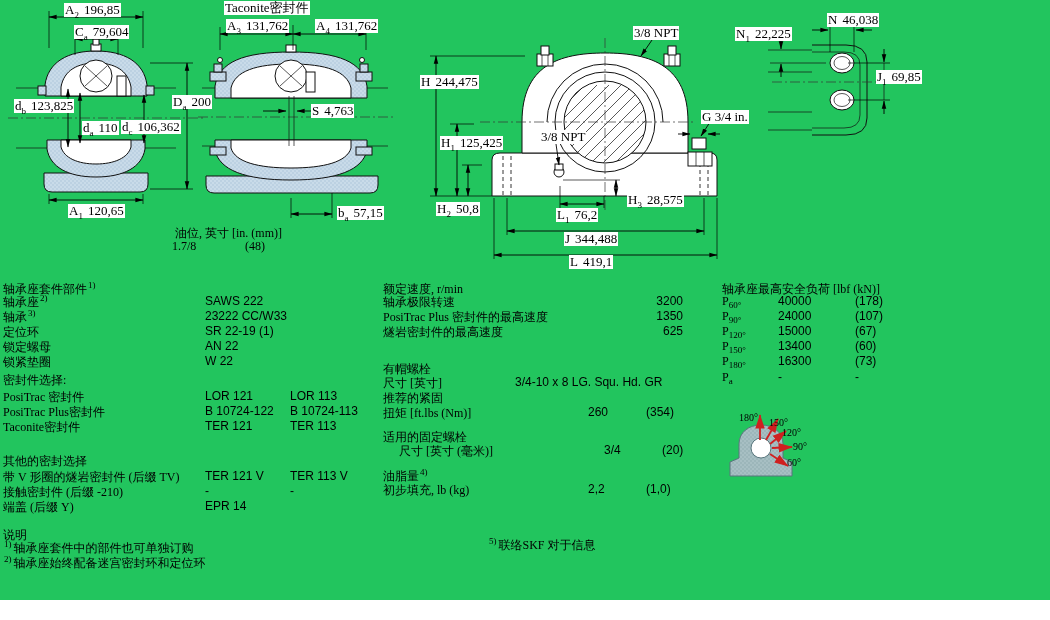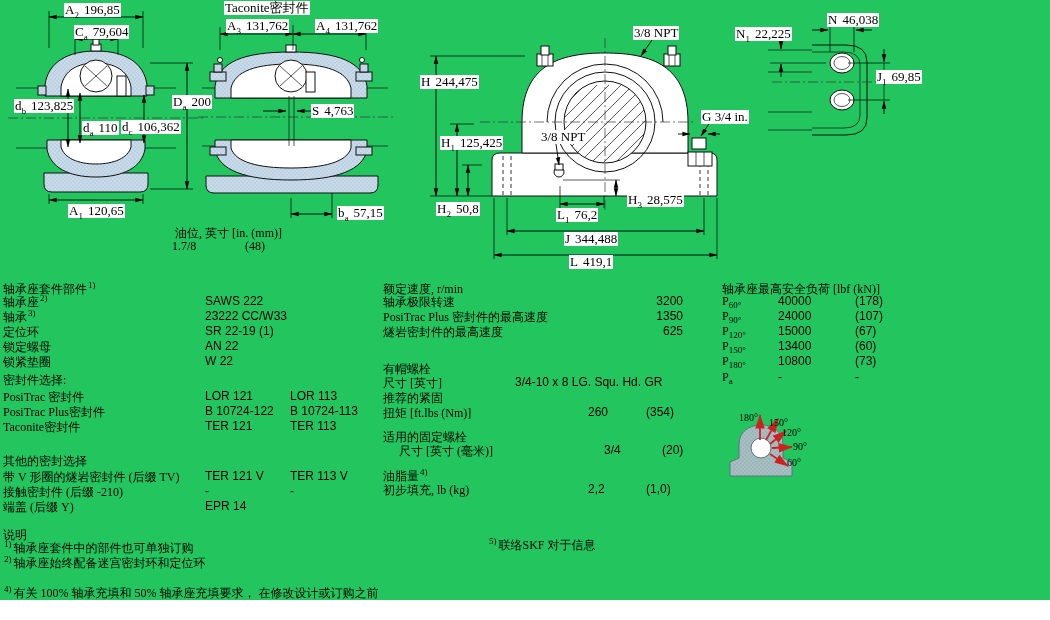--- a/index.html
+++ b/index.html
@@ -275,21 +275,20 @@
   <div class="tl" style="left:3px;top:419px"><span>Taconite密封件</span><span class="c1 sans">TER 121</span><span class="c2 sans">TER 113</span></div>
 
   <div class="tl hd" style="left:3px;top:453px"><span>其他的密封选择</span></div>
   <div class="tl" style="left:3px;top:469px"><span>带 V 形圈的燧岩密封件 (后缀 TV)</span><span class="c1 sans">TER 121 V</span><span class="c2 sans">TER 113 V</span></div>
   <div class="tl" style="left:3px;top:484px"><span>接触密封件 (后缀 -210)</span><span class="c1 sans">-</span><span class="c2 sans">-</span></div>
   <div class="tl" style="left:3px;top:499px"><span>端盖 (后缀 Y)</span><span class="c1 sans">EPR 14</span></div>
 
   <div class="tl hd" style="left:3px;top:527px"><span>说明</span></div>
   <div class="tl" style="left:3px;top:540px"><sup>1)</sup><span>轴承座套件中的部件也可单独订购</span></div>
   <div class="tl" style="left:3px;top:555px"><sup>2)</sup><span>轴承座始终配备迷宫密封环和定位环</span></div>
-  <div class="tl" style="left:3px;top:585px"><sup>4)</sup><span>有关 100% 轴承充填和 50% 轴承座充填要求， 在修改设计或订购之前</span></div>
   <div class="tl hd" style="left:3px;top:599px"><span>请先向 SKF 询问</span></div>
 
   <div class="tl hd" style="left:383px;top:281px"><span>额定速度, r/min</span></div>
   <div class="tl" style="left:383px;top:294px"><span>轴承极限转速</span><span class="vr sans">3200</span></div>
   <div class="tl" style="left:383px;top:309px"><span>PosiTrac Plus 密封件的最高速度</span><span class="vr sans">1350</span></div>
   <div class="tl" style="left:383px;top:324px"><span>燧岩密封件的最高速度</span><span class="vr sans">625</span></div>
 
   <div class="tl hd" style="left:383px;top:361px"><span>有帽螺栓</span></div>
   <div class="tl" style="left:383px;top:375px"><span>尺寸 [英寸]</span><span class="mv sans">3/4-10 x 8 LG. Squ. Hd. GR</span></div>
   <div class="tl" style="left:383px;top:390px"><span>推荐的紧固</span></div>
@@ -301,21 +300,21 @@
   <div class="tl hd" style="left:383px;top:468px"><span>油脂量</span><sup>4)</sup></div>
   <div class="tl" style="left:383px;top:482px"><span>初步填充, lb (kg)</span><span class="mv1 sans">2,2</span><span class="mv2 sans">(1,0)</span></div>
 
   <div class="tl" style="left:488px;top:537px"><sup>5)</sup><span>联络SKF 对于信息</span></div>
 
   <div class="tl hd" style="left:722px;top:281px"><span>轴承座最高安全负荷 [lbf (kN)]</span></div>
   <div class="tl" style="left:722px;top:294px"><span>P</span><sub>60°</sub><span class="pv1 sans">40000</span><span class="pv2 sans">(178)</span></div>
   <div class="tl" style="left:722px;top:309px"><span>P</span><sub>90°</sub><span class="pv1 sans">24000</span><span class="pv2 sans">(107)</span></div>
   <div class="tl" style="left:722px;top:324px"><span>P</span><sub>120°</sub><span class="pv1 sans">15000</span><span class="pv2 sans">(67)</span></div>
   <div class="tl" style="left:722px;top:339px"><span>P</span><sub>150°</sub><span class="pv1 sans">13400</span><span class="pv2 sans">(60)</span></div>
-  <div class="tl" style="left:722px;top:354px"><span>P</span><sub>180°</sub><span class="pv1 sans">10800</span><span class="pv2 sans">(73)</span></div>
+  <div class="tl" style="left:722px;top:354px"><span>P</span><sub>180°</sub><span class="pv1 sans">16300</span><span class="pv2 sans">(73)</span></div>
   <div class="tl" style="left:722px;top:370px"><span>P</span><sub>a</sub><span class="pv1 sans">-</span><span class="pv2 sans">-</span></div>
 
   <svg style="left:718px;top:404px" width="150" height="95" viewBox="0 0 150 95">
     <defs>
       <marker id="arR" viewBox="0 0 10 8" refX="8.5" refY="4" markerWidth="9" markerHeight="7" orient="auto">
         <path d="M0,1 L9,4 L0,7 Z" fill="#cf2020"></path>
       </marker>
       <pattern id="stip2" width="4" height="4" patternUnits="userSpaceOnUse">
         <rect width="4" height="4" fill="#a7bfc3"></rect>
         <circle cx="1" cy="1" r="0.7" fill="#8aa6ab"></circle>

